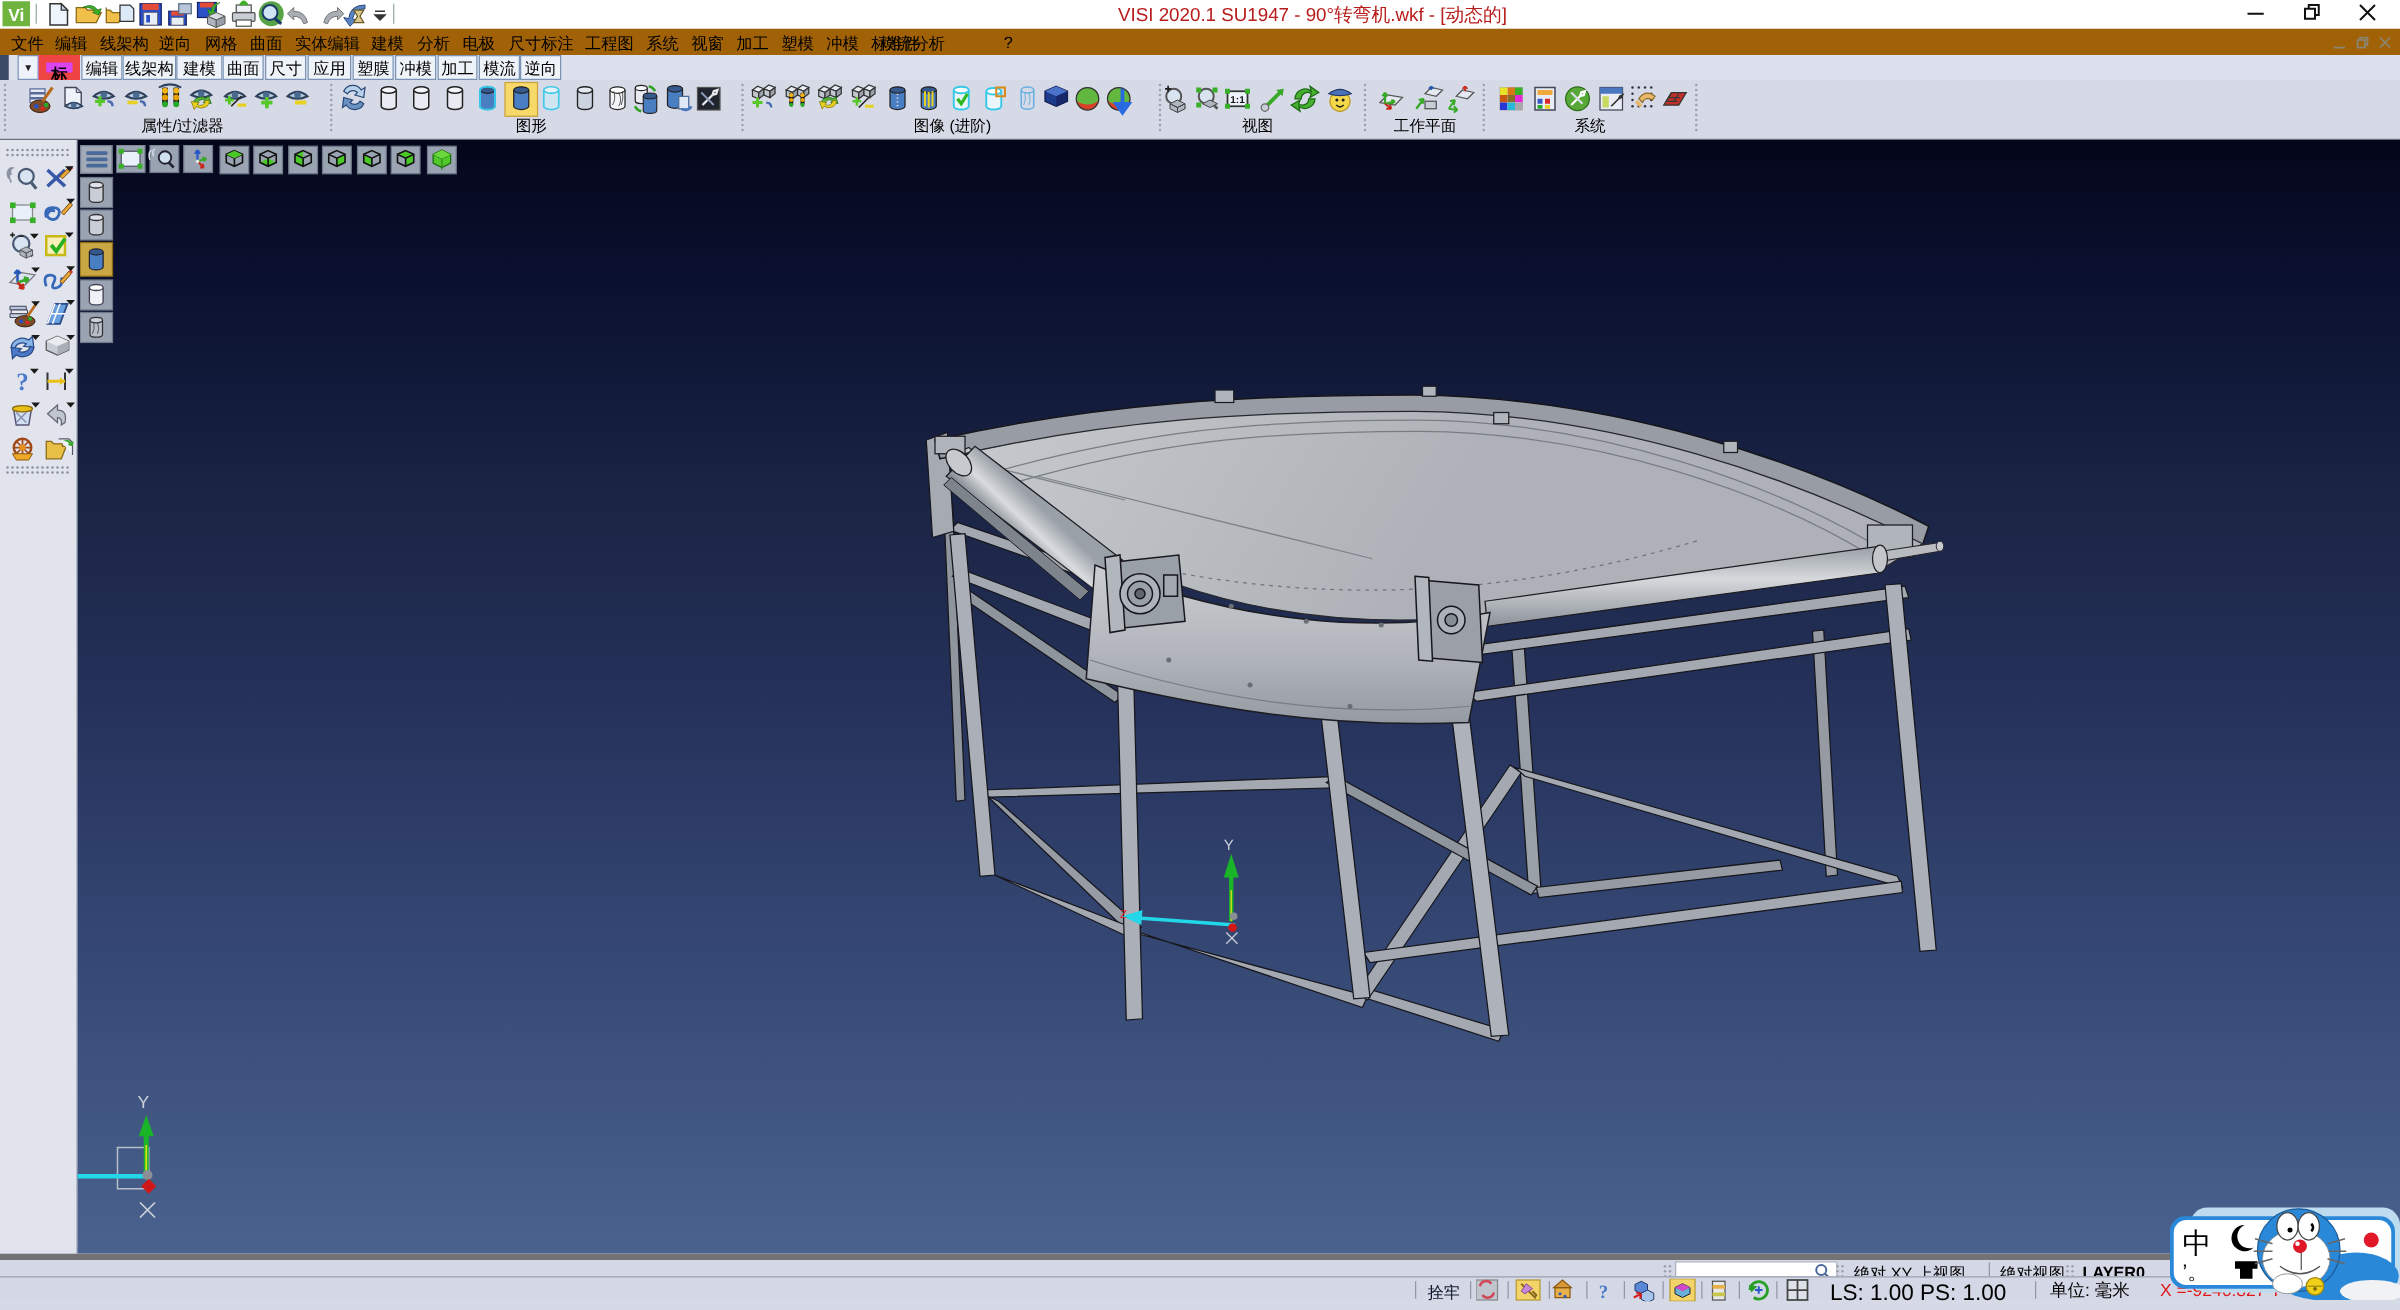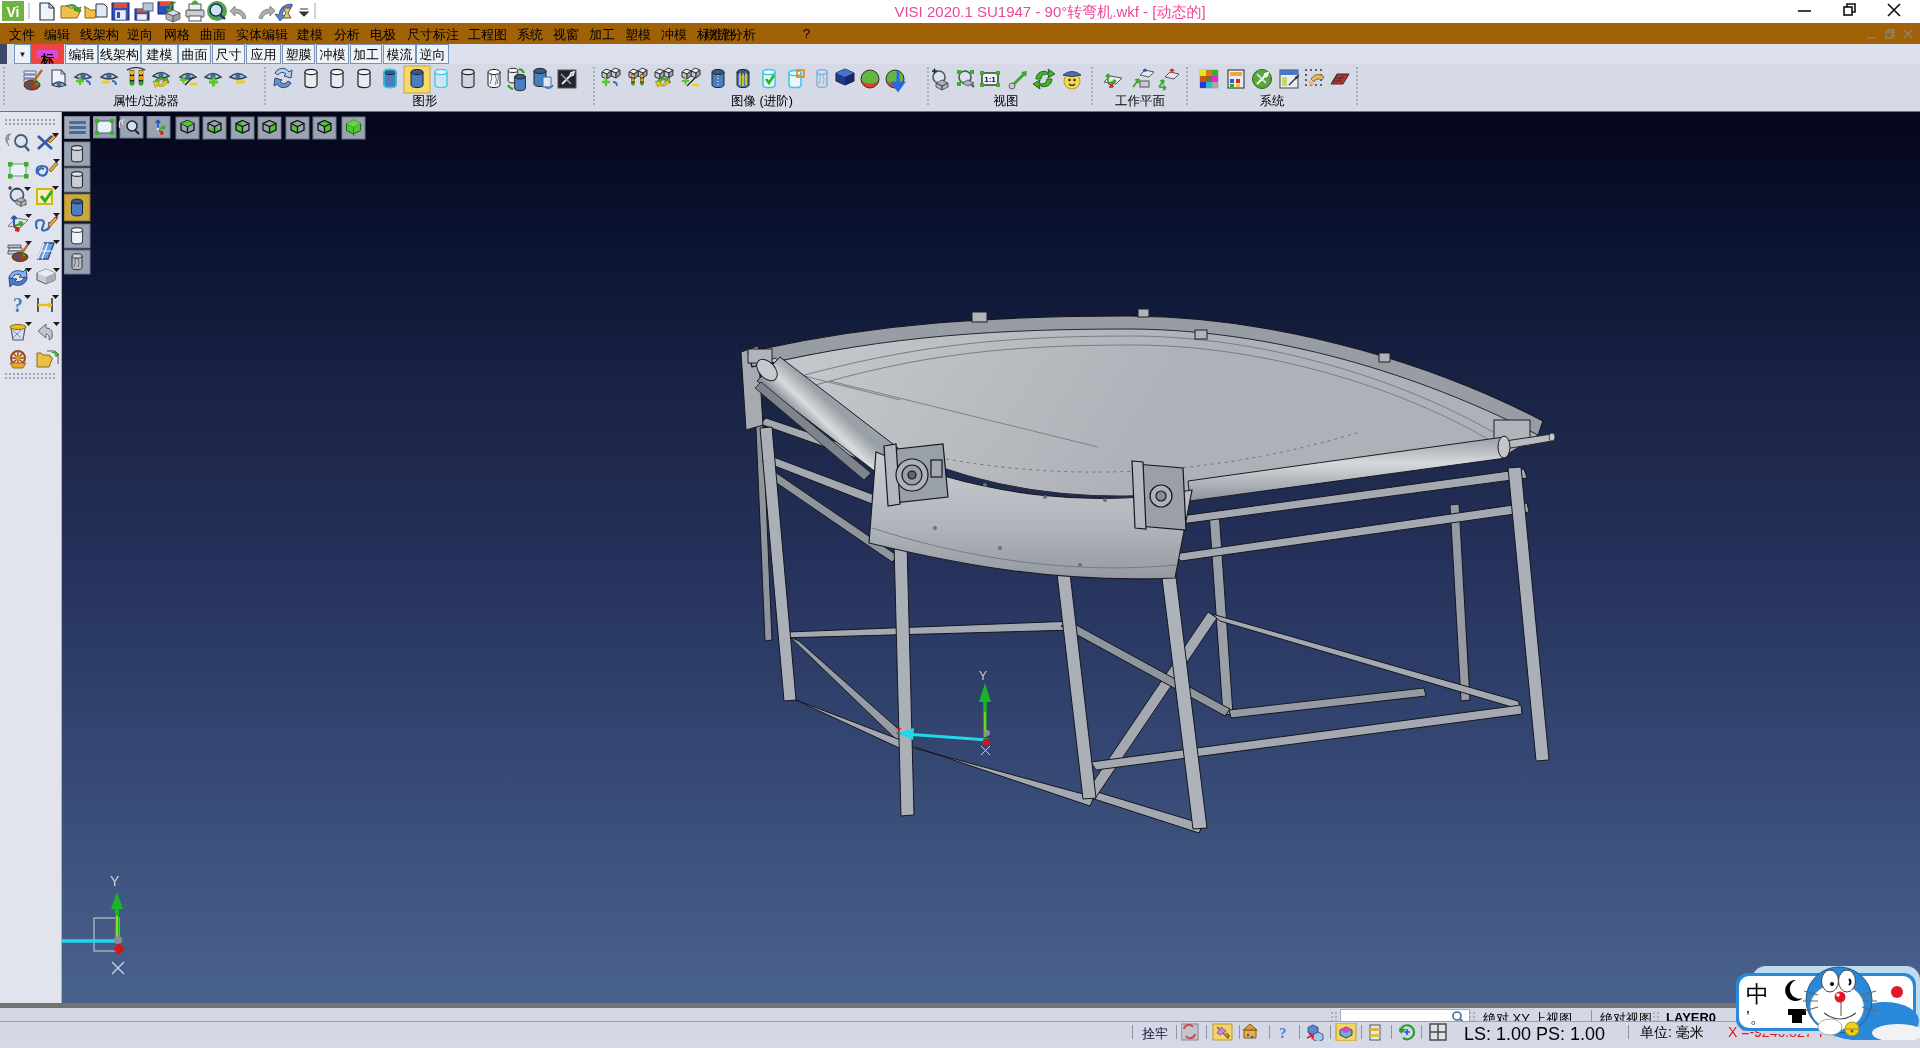--- a/index.html
+++ b/index.html
@@ -1,20 +1,20 @@
 <!DOCTYPE html>
 <html><head>
 <meta charset="utf-8">
 <style>
 * { margin:0; padding:0; box-sizing:border-box; }
 html,body { width:1920px; height:1048px; overflow:hidden; font-family:"Liberation Sans", sans-serif; }
 #app { position:relative; width:1920px; height:1048px; background:#d6dae6; }
 
 #titlebar { position:absolute; left:0; top:0; width:1920px; height:23px; background:#ffffff; }
-#title-text { position:absolute; left:180px; top:3px; width:1740px; text-align:center; font-size:15px; color:#ec4899; }
+#title-text { position:absolute; left:180px; top:3px; width:1740px; text-align:center; font-size:15px; color:#b91c1c; }
 
 #menubar { position:absolute; left:0; top:23px; width:1920px; height:21px; background:#a16207; font-size:13px; color:#000; }
 #menubar span.m { position:absolute; top:3px; }
 
 #tabrow { position:absolute; left:0; top:44px; width:1920px; height:20px; background:#dde1ed; font-size:13px; }
 .tab { position:absolute; top:0px; height:20px; border:1px solid #7b93b5; background:#eef3fa; color:#000; text-align:center; line-height:19px; }
 .tab.sel { background:#d946ef; border:6px solid #ef4444; font-weight:bold; }
 
 #ribbon { position:absolute; left:0; top:64px; width:1920px; height:47px; background:#d6dae6; }
 #mainborder { position:absolute; left:0; top:111px; width:1920px; height:1px; background:#6a7184; }

